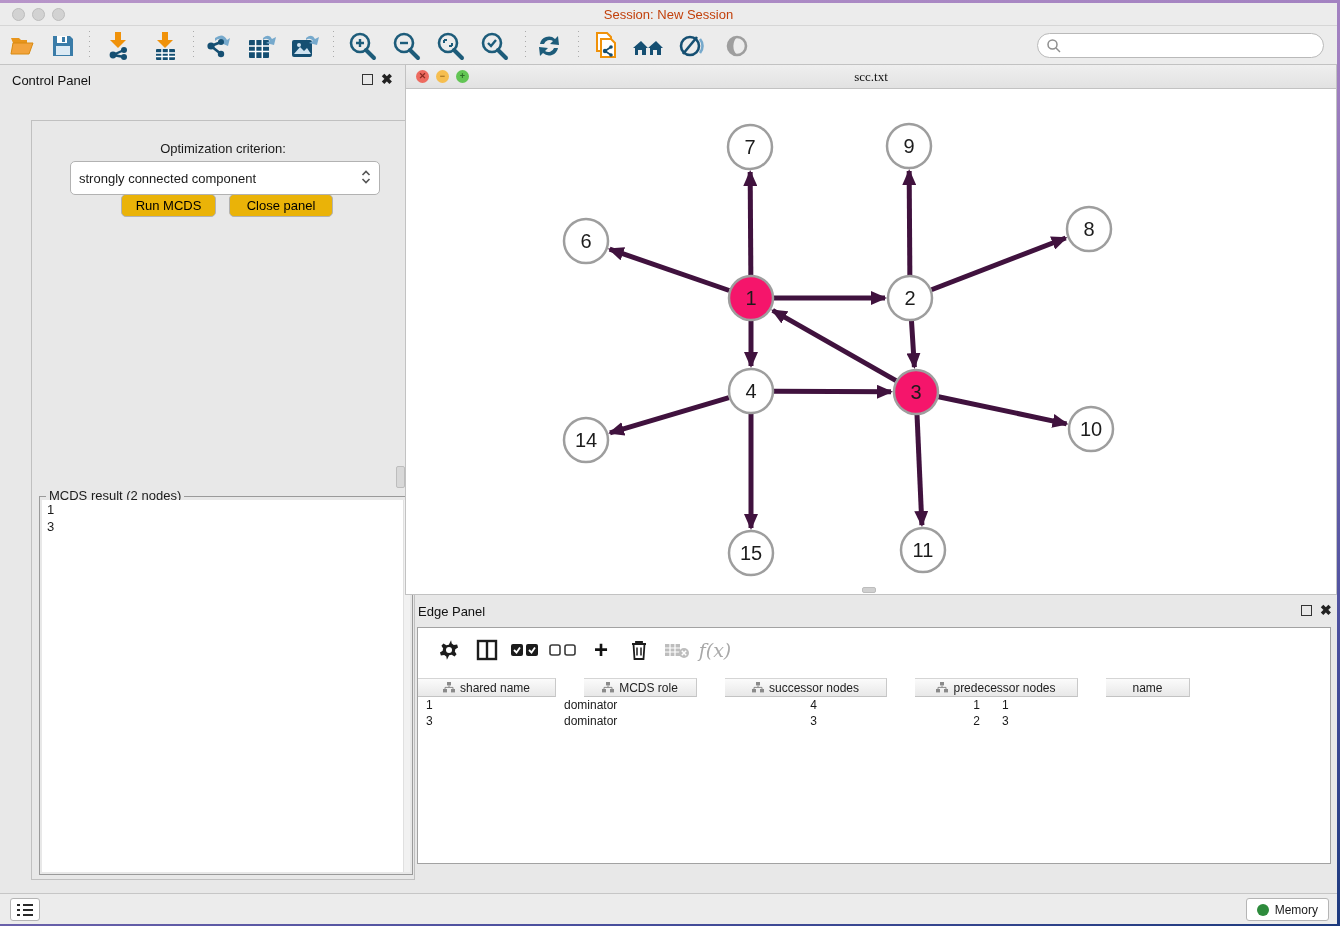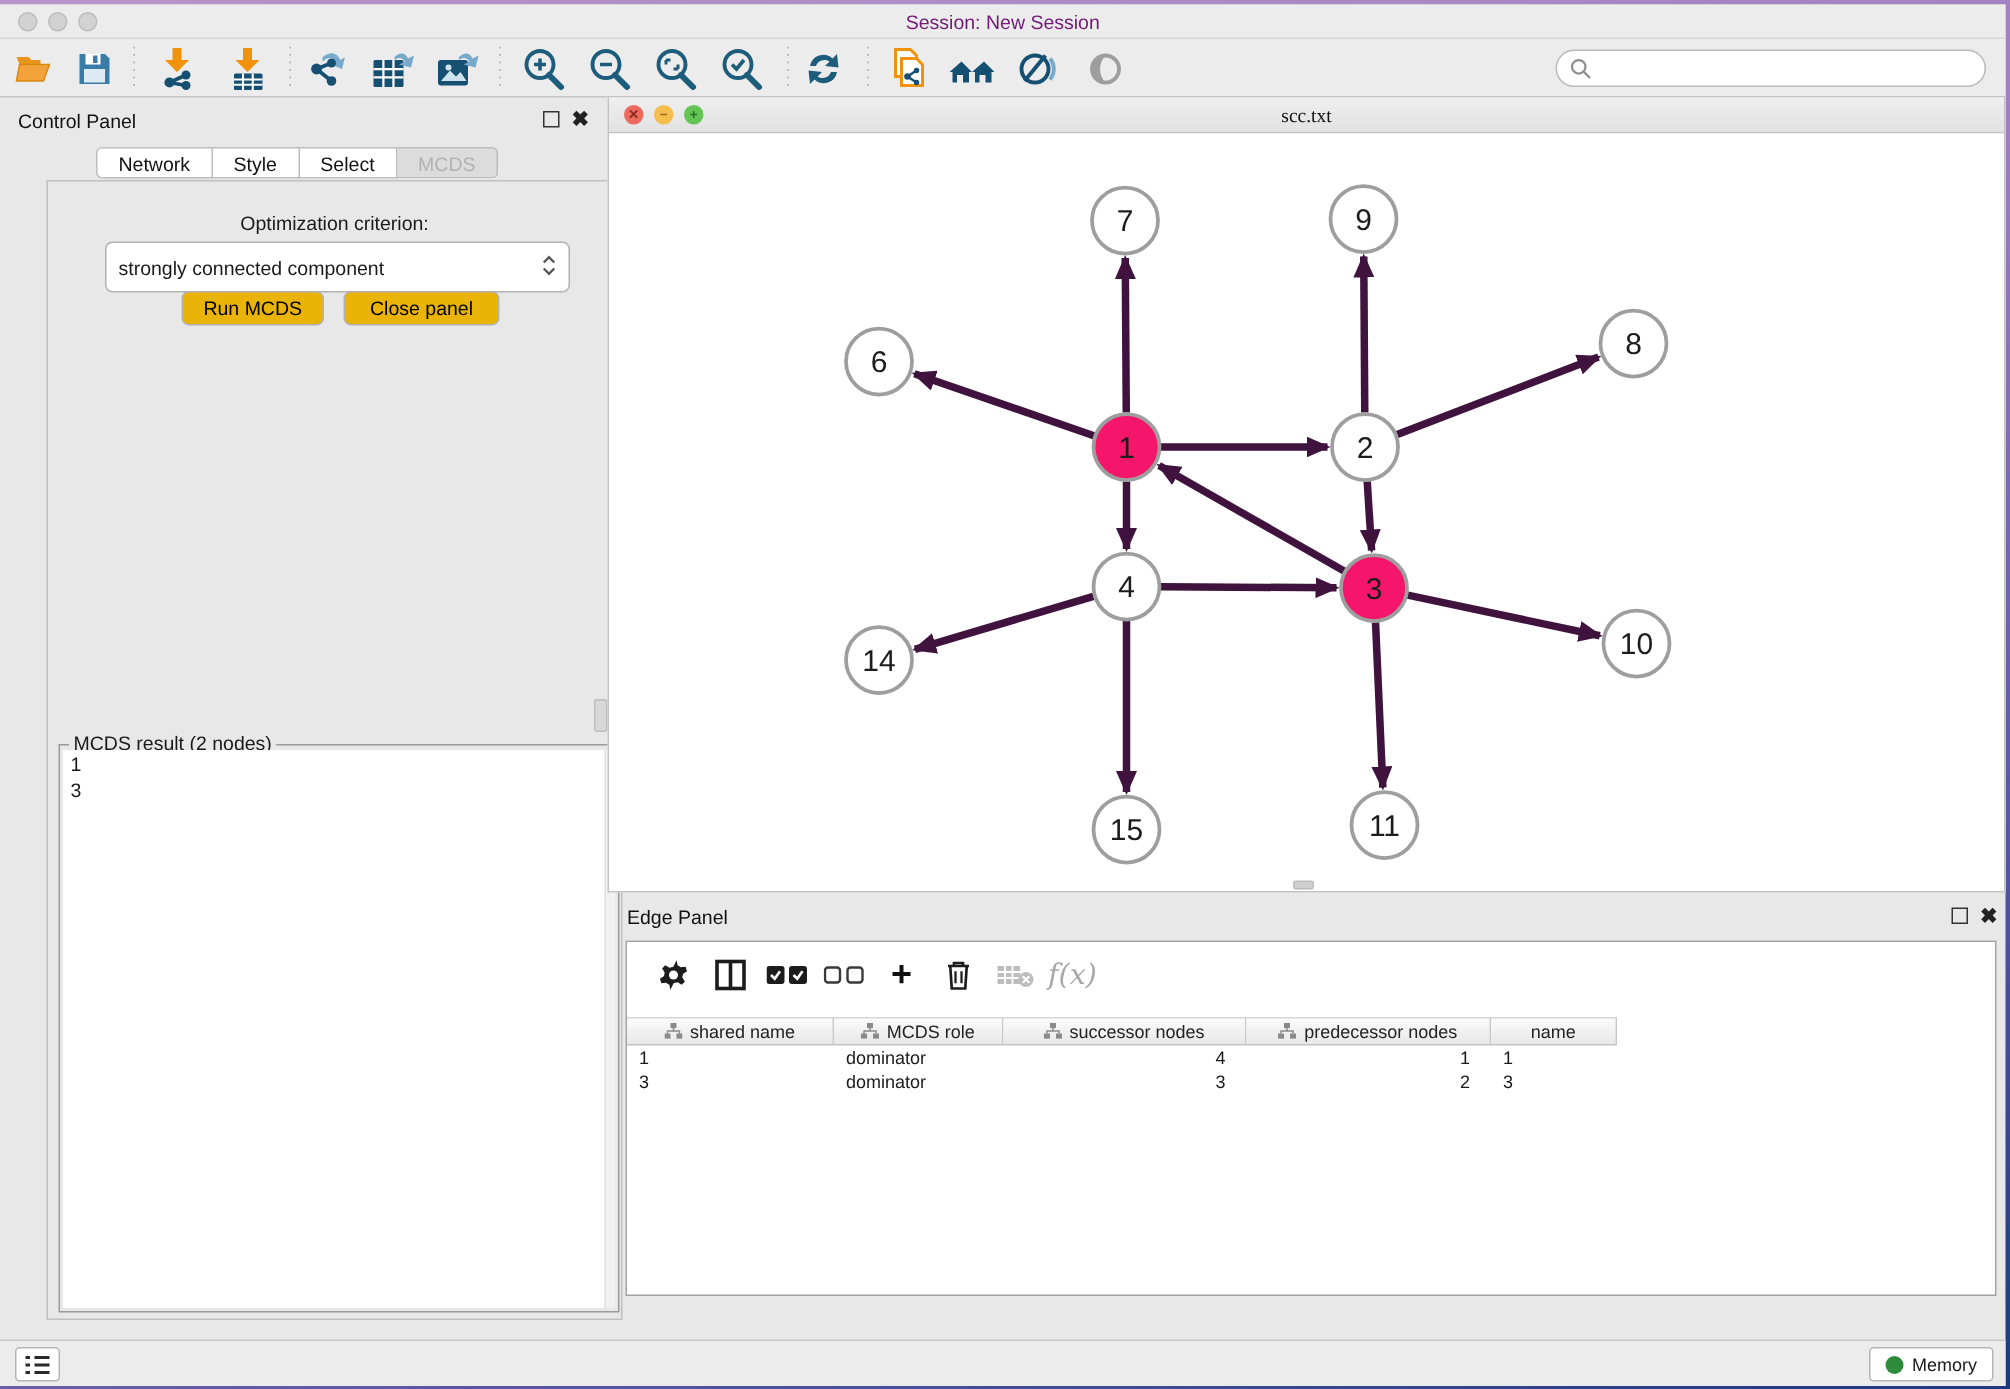--- a/index.html
+++ b/index.html
@@ -4,21 +4,21 @@
 <style>
   * { margin:0; padding:0; box-sizing:border-box; }
   html,body { width:1340px; height:926px; overflow:hidden;
     font-family:"Liberation Sans", sans-serif; font-size:13px; color:#1a1a1a;
     background:linear-gradient(160deg,#b795c9 0%,#a07fc0 40%,#4a4f9e 80%,#1d3a7e 100%); }
   .window { position:absolute; left:0; top:3px; width:1337px; height:921px; background:#e8e8e8; }
 
   
   .titlebar { position:absolute; left:0; top:0; width:100%; height:23px; background:#ececec;
     border-bottom:1px solid #d6d6d6; }
-  .titlebar .title { position:absolute; left:0; right:0; top:4px; text-align:center; color:#701a75; font-size:13px; }
+  .titlebar .title { position:absolute; left:0; right:0; top:4px; text-align:center; color:#c2410c; font-size:13px; }
   .tl-dot { position:absolute; top:5px; width:13px; height:13px; border-radius:50%;
     background:#d2d2d2; border:1px solid #bdbdbd; }
 
   
   .toolbar { position:absolute; left:0; top:23px; width:100%; height:39px; background:#ececec;
     border-bottom:1px solid #c4c4c4; }
   .tb-icon { position:absolute; top:7px; width:34px; height:26px; display:flex; align-items:center; justify-content:center; cursor:default; }
   .tb-sep { position:absolute; top:5px; height:30px; width:1px;
     background-image:linear-gradient(#aaa 30%, transparent 30%); background-size:1px 5px; }
   .searchbox { position:absolute; right:13px; top:7px; width:287px; height:25px; background:#fff;
@@ -69,21 +69,21 @@
     border:1px solid #bdbdbd; border-radius:2px; }
 
   
   .table-panel { position:absolute; left:405px; top:596px; width:932px; height:296px; }
   .tp-title { position:absolute; left:13px; top:5px; font-size:13px; color:#111; }
   .tp-box { position:absolute; left:12px; top:28px; width:914px; height:237px; background:#fff; border:1px solid #a2a2a2; }
   .tp-toolbar { position:absolute; left:0; top:0; width:100%; height:44px; display:flex; align-items:center; padding-left:12px; }
   .tp-tool { width:38px; height:30px; display:flex; align-items:center; justify-content:center; }
   .tp-fx { font-family:"DejaVu Serif", serif; font-style:italic; font-size:19px; color:#a8a8a8; }
   .grid-table { position:absolute; left:0; top:50px; }
-  .gt-header { display:flex; }
+  .gt-header { display:flex;gap:28px; }
   .gt-hcell { height:19px; background:linear-gradient(#fbfbfb,#e8e8e8); border-right:1px solid #c9c9c9;
     border-top:1px solid #d5d5d5; border-bottom:1px solid #c3c3c3; font-size:12px; color:#222;
     display:flex; align-items:center; justify-content:center; gap:5px; }
   .gt-row { display:flex; height:16px; }
   .gt-cell { font-size:12px; padding:1px 8px; }
   .gt-cell.num { text-align:right; padding-right:14px; }
   .seg-tabs { position:absolute; left:0; width:100%; top:270px; display:flex; justify-content:center; }
   .seg-tab { padding:3px 14px; background:#fff; border:1px solid #bdbdbd; border-left:none; font-size:13px;
     font-weight:bold; color:#111; }
   .seg-tab:first-child { border-left:1px solid #bdbdbd; border-radius:4px 0 0 4px; }
@@ -250,26 +250,20 @@
       <input type="text" value="" style="">
     </div>
   </div>
 
   <div class="control-panel">
     <div class="cp-header">
       <div class="cp-title">Control Panel</div>
       <div class="panel-float" style="left:362px"></div>
       <div class="panel-close" style="left:381px">✖</div>
     </div>
-    <div class="cp-tabs" id="cp-tabs">
-        <div class="cp-tab">Network</div>
-        <div class="cp-tab">Style</div>
-        <div class="cp-tab">Select</div>
-        <div class="cp-tab disabled">MCDS</div>
-      </div>
     <div class="cp-body">
       <div class="opt-label">Optimization criterion:</div>
       <div class="cp-select">
         <span>strongly connected component</span>
         <span class="stepper">
           <svg width="10" height="16" viewBox="0 0 10 16">
               <path d="M1.5 6 L5 2.5 L8.5 6" fill="none" stroke="#555" stroke-width="1.6"></path>
               <path d="M1.5 10 L5 13.5 L8.5 10" fill="none" stroke="#555" stroke-width="1.6"></path>
             </svg>
         </span>

